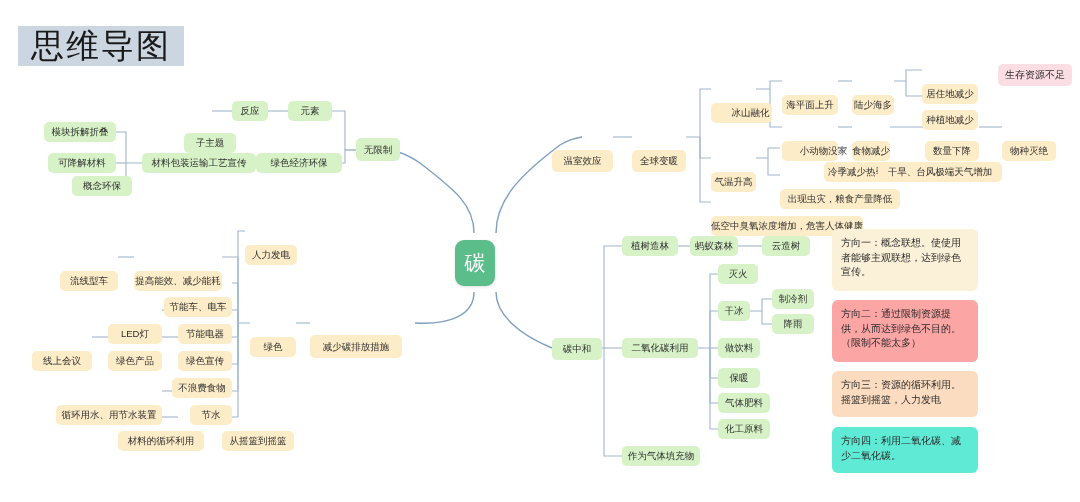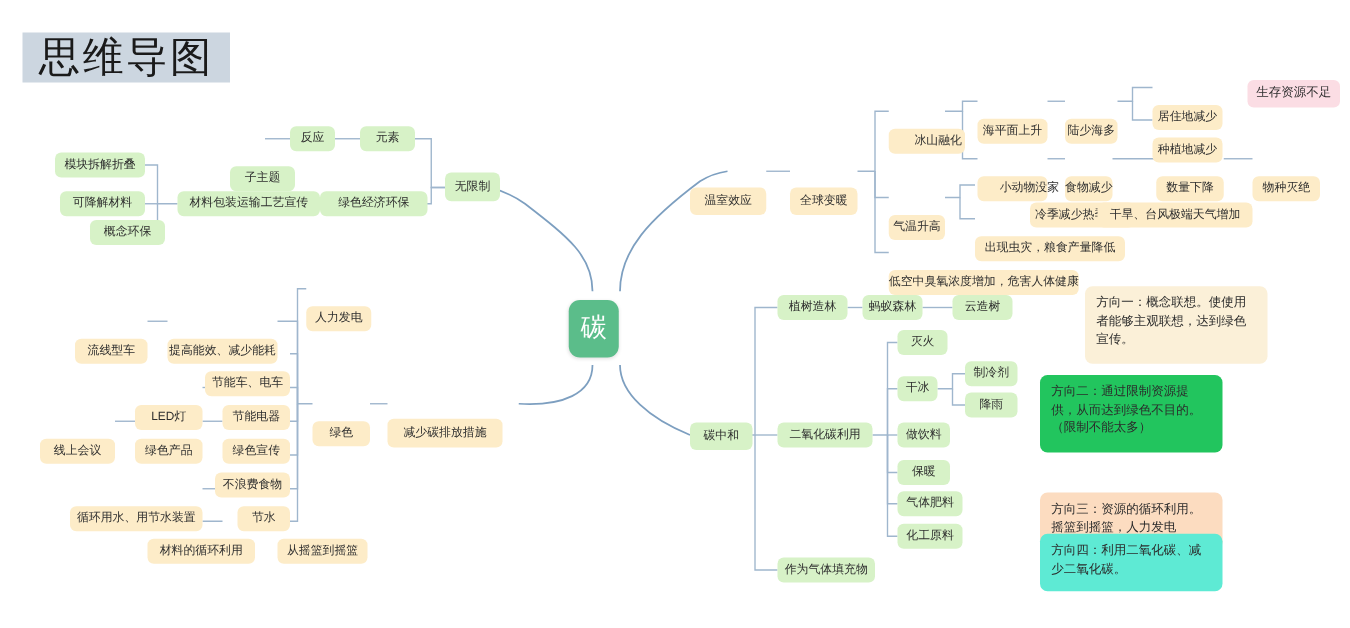--- a/index.html
+++ b/index.html
@@ -45,23 +45,23 @@
     background:#5bbd8a;color:#ffffff;border-radius:9px;
     font-size:21px;font-weight:normal;
     box-shadow:0 1px 3px rgba(0,0,0,0.12);
   }
   .note{
     position:absolute;box-sizing:border-box;
     border-radius:6px;padding:7px 9px;
     font-size:10px;line-height:1.45;color:#2b2b2b;
     text-align:left;white-space:normal;
   }
-  .note-cream{background:#fbf0d8;margin-left:36px;}
-  .note-purple{background:#22c55e;}
-  .note-orange{background:#fcdcc0;margin-top:23px;}
+  .note-cream{background:#fbf0d8;}
+  .note-purple{background:#fca5a5;}
+  .note-orange{background:#fcdcc0;}
   .note-green{background:#5eead4;}
 </style>
 </head>
 <body>
 
 <div id="canvas">
 
   <div class="title-band"></div>
   <div class="title-text">思维导图</div>
 

